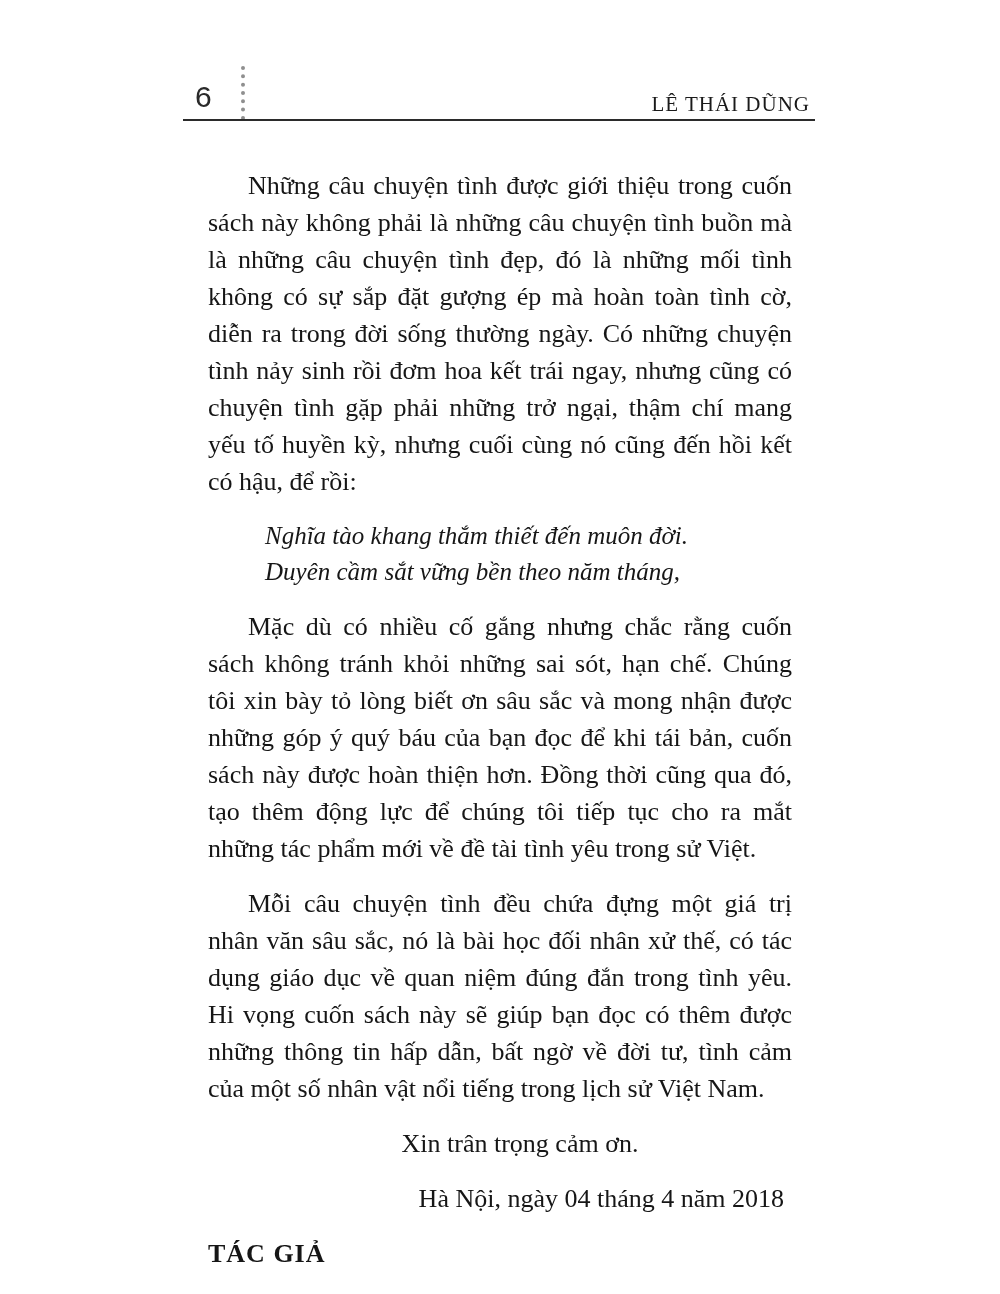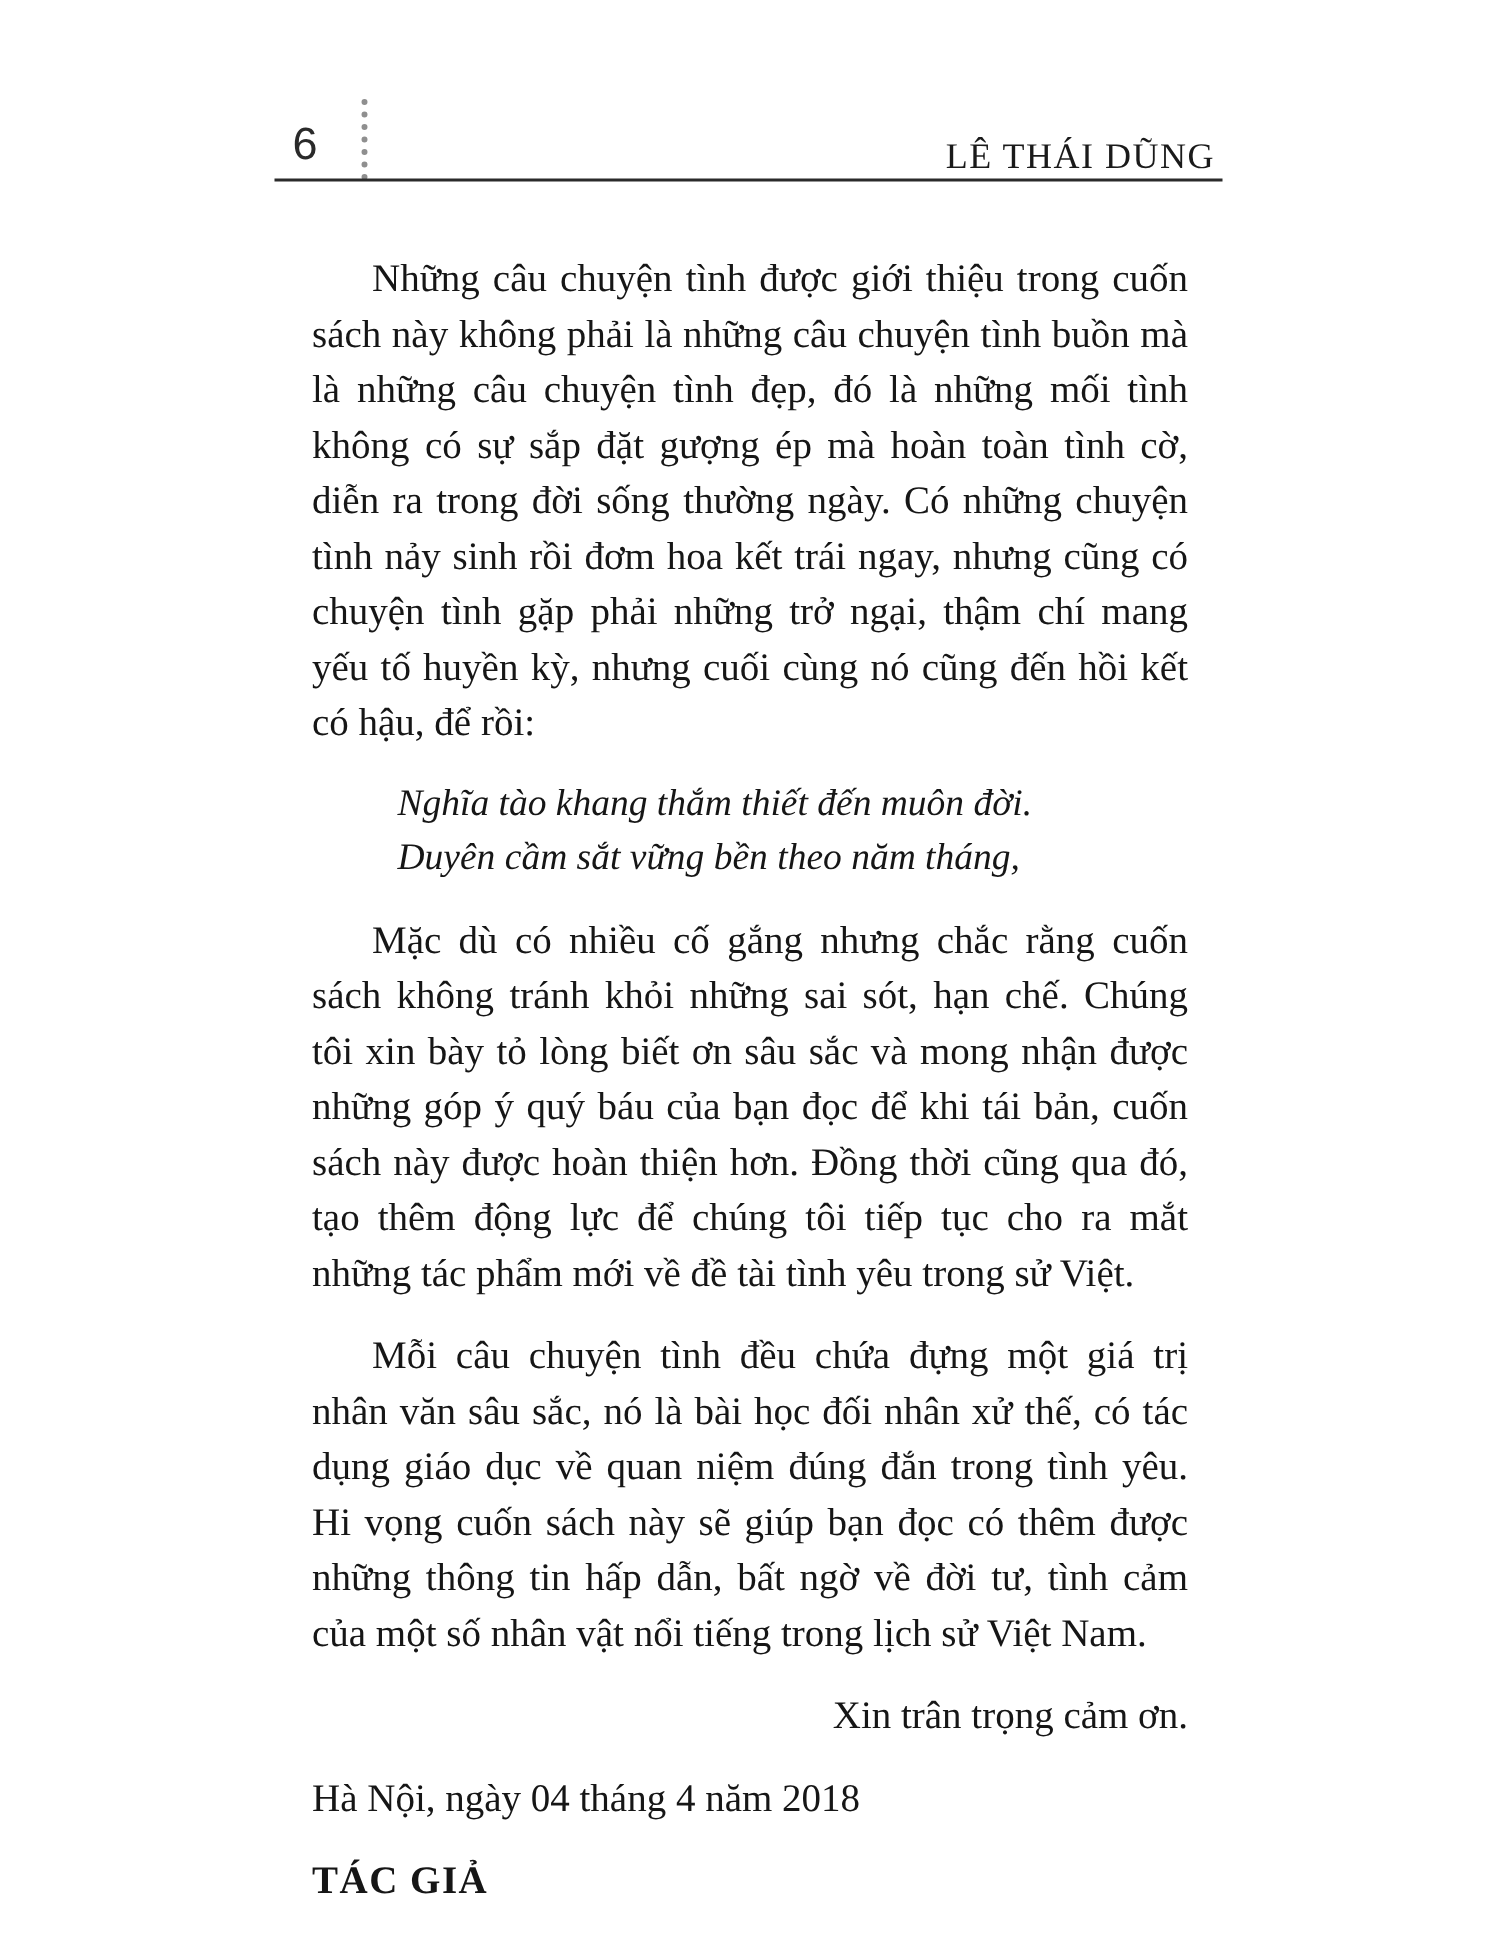--- a/index.html
+++ b/index.html
@@ -34,21 +34,21 @@
     top: 66px;
     height: 54px;
     width: 0;
     border-left: 4px dotted #8f8f8f;
   }
   .running-author {
     position: absolute;
     right: 190px;
     top: 92px;
     font-family: "Liberation Serif", "DejaVu Serif", serif;
-    font-size: 24px;
+    font-size: 21px;
     letter-spacing: 1px;
     color: #1a1a1a;
     white-space: nowrap;
   }
   .header-rule {
     position: absolute;
     left: 183px;
     top: 119px;
     width: 632px;
     height: 0;
@@ -76,24 +76,25 @@
     margin: 5px 0 7px 75px;
     font-style: italic;
     font-size: 25px;
     line-height: 36px;
     text-align: left;
   }
   .verse div { text-indent: 0; }
 
   .closing {
     margin-top: 12px;
-    text-align: right;
+    text-align: center;
   }
   .dateline {
     margin-top: 10px;
+    text-align: right;
     text-indent: 0 !important;
     padding-right: 8px;
   }
   .signature {
     margin-top: 6px;
     text-align: left;
     text-indent: 0 !important;
     padding-right: 142px;
     font-weight: bold;
     letter-spacing: 1px;

